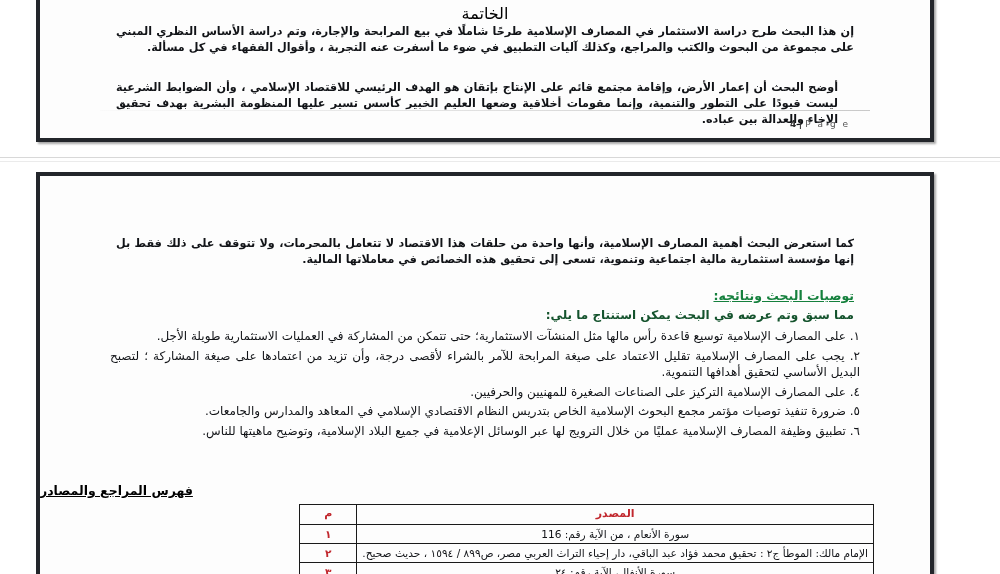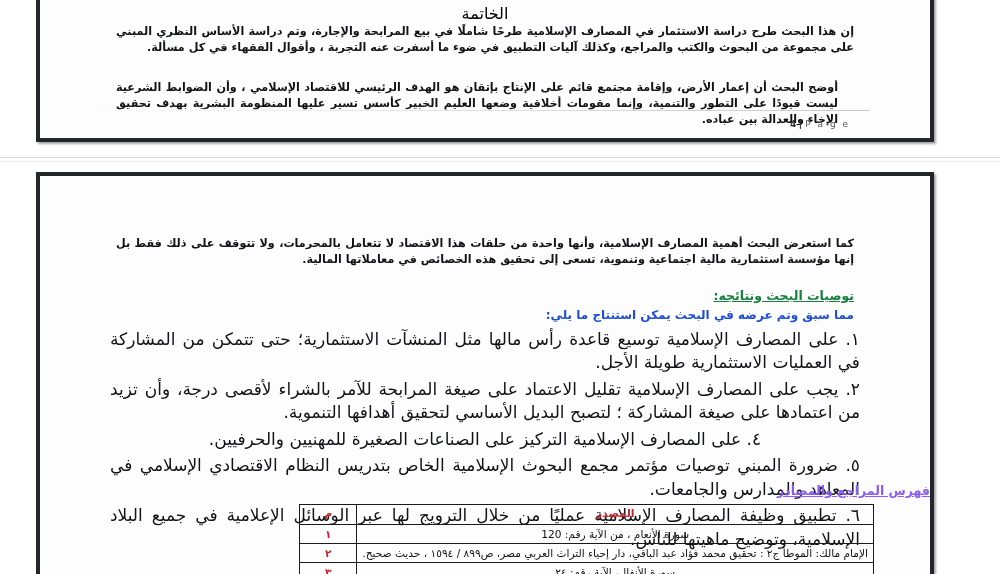--- a/index.html
+++ b/index.html
@@ -72,36 +72,36 @@
   }
 
   .heading-red {
     color: #15803d;
     font-weight: bold;
     text-decoration: underline;
     font-size: 12.5px;
     letter-spacing: 0px;
   }
   .heading-blue {
-    color: #1d4ed8;
+    color: #14532d;
     font-weight: bold;
     font-size: 12px;
   }
 
   .para {
     color: #111317;
     font-size: 11.2px;
     line-height: 1.42;
     text-align: justify;
     font-weight: bold;
   }
 
   .list-item {
     color: #111317;
-    font-size: 17px;
+    font-size: 12px;
     line-height: 1.38;
     text-align: justify;
     margin-bottom: 3px;
   }
 
   
   .footer-rule {
     position: absolute;
     height: 1px;
     background: linear-gradient(to left, #c9c9c9, #e9e9e9 70%, #fafafa);
@@ -115,22 +115,22 @@
     font-weight: bold;
   }
   .footer-text .pg { letter-spacing: 0.5px; }
   .footer-text .sep { margin: 0 2px; }
   .footer-text .word { font-weight: normal; letter-spacing: 2px; color: #555; }
 
   
   .table-title {
     position: absolute;
     width: 100%;
-    text-align: right;
-    color: #8b5cf6;
+    text-align: left;
+    color: #000000;
     font-weight: bold;
     font-size: 12.5px;
     text-decoration: underline;
   }
   table.refs {
     position: absolute;
     border-collapse: collapse;
     table-layout: fixed;
     direction: rtl;
   }
@@ -213,49 +213,49 @@
           <span>١.</span>
           <span>على المصارف الإسلامية توسيع قاعدة رأس مالها مثل المنشآت الاستثمارية؛ حتى تتمكن من المشاركة في العمليات الاستثمارية طويلة الأجل.</span>
         </div>
 
         <div class="list-item">
           <span>٢.</span>
           <span>يجب على المصارف الإسلامية تقليل الاعتماد على صيغة المرابحة للآمر بالشراء لأقصى درجة، وأن تزيد من اعتمادها على صيغة المشاركة ؛ لتصبح البديل الأساسي لتحقيق أهدافها التنموية.</span>
         </div>
 
 
-        <div class="list-item" style="text-align:center;">
+        <div class="list-item" style="">
           <span>٤.</span>
           <span>على المصارف الإسلامية التركيز على الصناعات الصغيرة للمهنيين والحرفيين.</span>
         </div>
 
         <div class="list-item">
           <span>٥.</span>
-          <span>ضرورة المبني توصيات مؤتمر مجمع البحوث الإسلامية الخاص بتدريس النظام الاقتصادي الإسلامي في المعاهد والمدارس والجامعات.</span>
+          <span>ضرورة تنفيذ توصيات مؤتمر مجمع البحوث الإسلامية الخاص بتدريس النظام الاقتصادي الإسلامي في المعاهد والمدارس والجامعات.</span>
         </div>
 
         <div class="list-item">
           <span>٦.</span>
           <span>تطبيق وظيفة المصارف الإسلامية عمليًا من خلال الترويج لها عبر الوسائل الإعلامية في جميع البلاد الإسلامية، وتوضيح ماهيتها للناس.</span>
         </div>
       </div>
 
       <div class="table-title" style="top:307px; left:0;">فهرس المراجع والمصادر</div>
 
 
       <table class="refs" style="right:56px; left:56px; top:328px;">
         <thead>
           <tr>
             <th class="src">المصدر</th>
             <th style="width:46px;">م</th>
           </tr>
         </thead>
         <tbody>
           <tr>
-            <td class="src center">سورة الأنعام ، من الآية رقم: 120</td>
+            <td class="src center">سورة الأنعام ، من الآية رقم: 116</td>
             <td class="num">١</td>
           </tr>
           <tr>
             <td class="src">الإمام مالك: الموطأ ج٢ : تحقيق محمد فؤاد عبد الباقي، دار إحياء التراث العربي مصر، ص٨٩٩ / ١٥٩٤ ، حديث صحيح.</td>
             <td class="num">٢</td>
           </tr>
           <tr>
             <td class="src center">سورة الأنفال، الآية رقم: ٢٤</td>
             <td class="num">٣</td>
           </tr>

